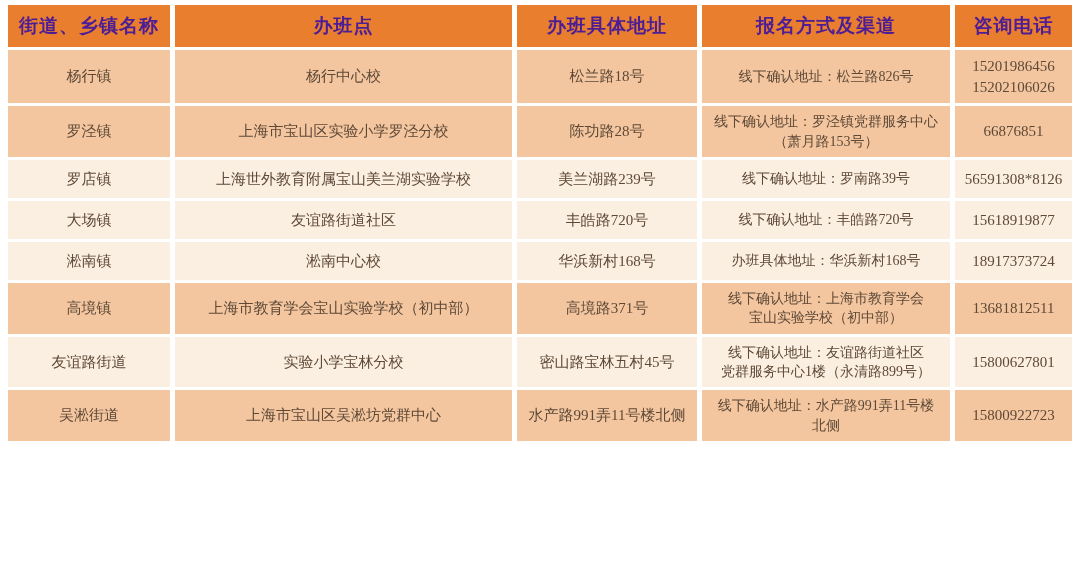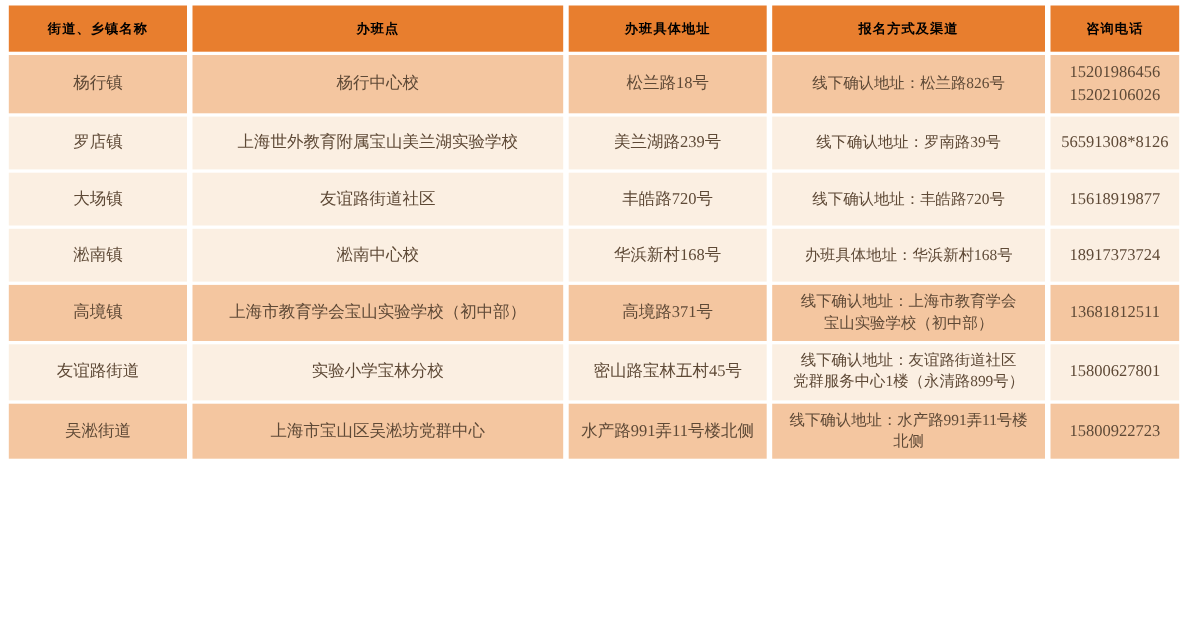--- a/index.html
+++ b/index.html
@@ -12,37 +12,37 @@
     overflow: hidden;
   }
   table {
     width: 1074px;
     border-collapse: separate;
     border-spacing: 5px 3px;
     table-layout: fixed;
   }
   th {
     background: #E87E2E;
-    color: #000000;
+    color: #4c1d95;
     font-weight: bold;
-    font-size: 12px;
+    font-size: 19px;
     height: 42px;
     text-align: center;
     vertical-align: middle;
     letter-spacing: 1px;
   }
   td {
     color: #5E4936;
     font-size: 15px;
     text-align: center;
     vertical-align: middle;
     padding: 6px 3px;
     line-height: 1.38;
     white-space: pre-line;
-    height: 48px;
+    height: 38px;
   }
   td.reg { font-size: 14px; font-family: Liberation Serif, serif; }
   tr.odd td { background: #F4C6A0; }
   tr.even td { background: #FBEFE2; }
 </style>
 </head>
 <body>
 
 <table>
   <colgroup>
@@ -62,20 +62,28 @@
     </tr>
   </thead>
   <tbody>
     <tr class="odd">
       <td>杨行镇</td>
       <td>杨行中心校</td>
       <td>松兰路18号</td>
       <td class="reg">线下确认地址：松兰路826号</td>
       <td>15201986456
 15202106026</td>
+    </tr>
+    <tr class="odd">
+      <td>罗泾镇</td>
+      <td>上海市宝山区实验小学罗泾分校</td>
+      <td>陈功路28号</td>
+      <td class="reg">线下确认地址：罗泾镇党群服务中心
+（萧月路153号）</td>
+      <td>66876851</td>
     </tr>
     <tr class="even">
       <td>罗店镇</td>
       <td>上海世外教育附属宝山美兰湖实验学校</td>
       <td>美兰湖路239号</td>
       <td class="reg">线下确认地址：罗南路39号</td>
       <td>56591308*8126</td>
     </tr>
     <tr class="even">
       <td>大场镇</td>

